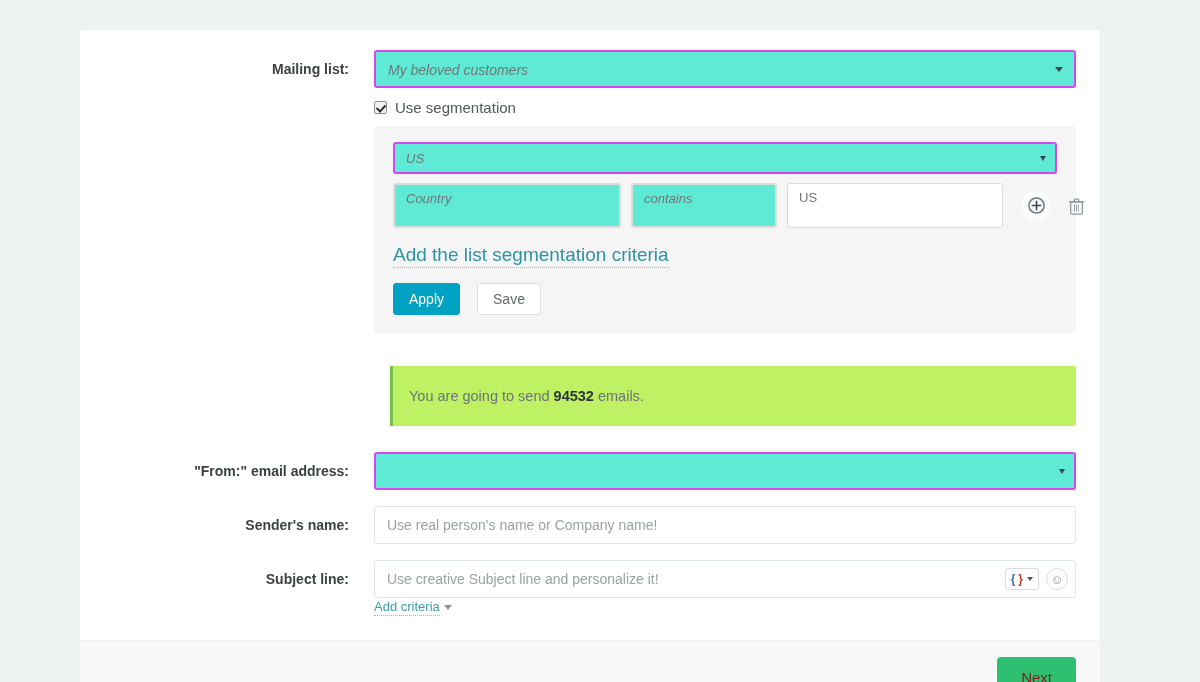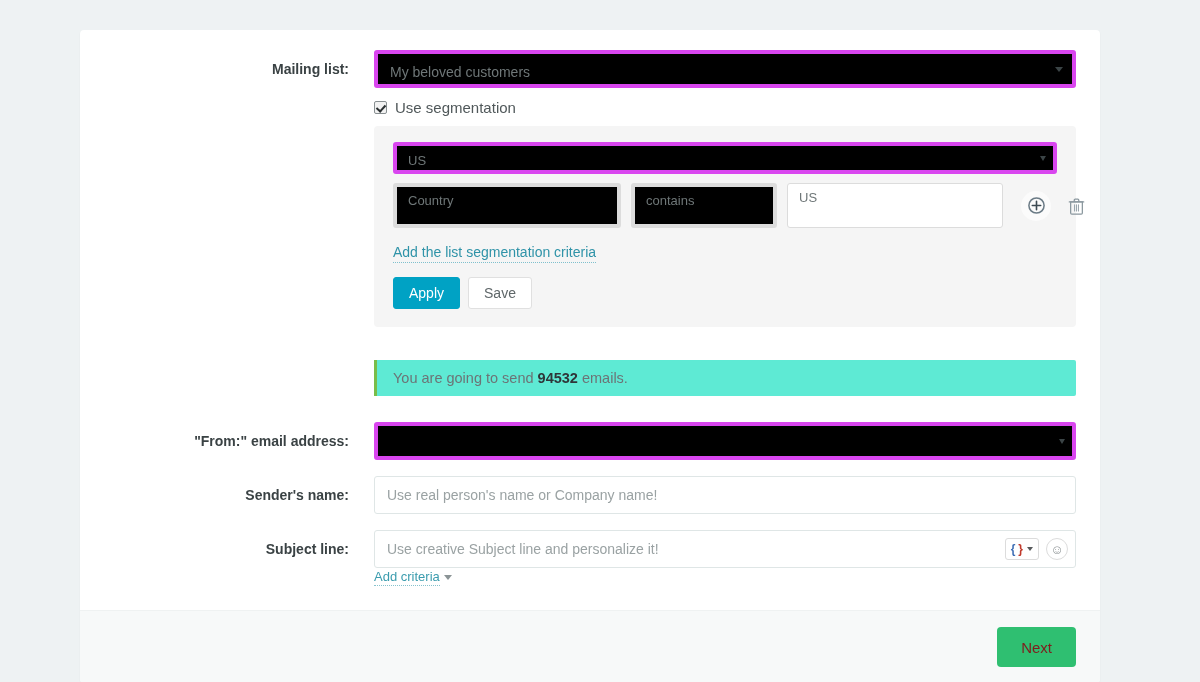--- a/index.html
+++ b/index.html
@@ -63,30 +63,31 @@
     margin-top: -2px;
     width: 0; height: 0;
     border-left: 4px solid transparent;
     border-right: 4px solid transparent;
     border-top: 5px solid #3b4446;
     pointer-events: none;
   }
   .select-text {
     width: 100%;
     height: 38px;
-    border: 4px solid #d946ef;
+    border: 2px solid #d946ef;
     border-radius: 3px;
-    background: #000000;
+    background: #5eead4;
     padding: 0 28px 0 12px;
     font-size: 14px;
     color: #6f7778;
     line-height: 36px;
     white-space: nowrap;
     overflow: hidden;
     text-overflow: ellipsis;
+    font-style: italic;
   }
 
   
   #mailing-row { margin-bottom: 11px; }
   #mailing-row .form-label { line-height: 38px; }
 
   
   .check-row { display: flex; align-items: center; margin-bottom: 10px; }
   .chkbox {
     width: 13px; height: 13px;
@@ -136,49 +137,50 @@
   .icon-btn {
     width: 30px; height: 30px;
     display: flex; align-items: center; justify-content: center;
     flex: 0 0 30px;
   }
   #add-criterion-btn { margin-left: 8px; border-radius: 50%; background: #fbfbfb; }
 
   .seg-link-wrap { margin-top: 16px; }
   .dotted-link {
     color: #2f93a8;
-    font-size: 14px;
+    font-size: 19px;
     text-decoration: none;
     border-bottom: 1px dotted #7fc0cd;
     padding-bottom: 2px;
   }
 
-  .seg-btns { display: flex; gap: 8px; margin-top: 17px; }
+  .seg-btns { display: flex; gap: 17px; margin-top: 17px; }
   .btn {
     height: 32px;
     padding: 0 15px;
     border-radius: 3px;
     font-size: 14px;
     font-family: "Liberation Sans", sans-serif;
     line-height: 30px;
     cursor: pointer;
     border: 1px solid transparent;
   }
   .btn-apply { background: #00a2c4; color: #fff; border-color: #00a2c4; }
   .btn-save { background: #fff; color: #5f6769; border-color: #e0e0e0; }
 
   
   .alert {
     margin-top: 33px;
-    background: #5eead4;
+    background: #bef264;
     border-left: 3px solid #79bd49;
     border-radius: 0 2px 2px 0;
-    padding: 10px 16px;
+    padding: 22px 16px;
     font-size: 14.5px;
     color: #6c7476;
+    margin-left: 16px;
   }
   .alert b { color: #2f3639; font-weight: bold; }
 
   
   #from-row { margin-top: 26px; }
   #from-row .form-label,
   #sender-row .form-label,
   #subject-row .form-label { line-height: 38px; }
   #sender-row { margin-top: 16px; }
   #subject-row { margin-top: 16px; }

